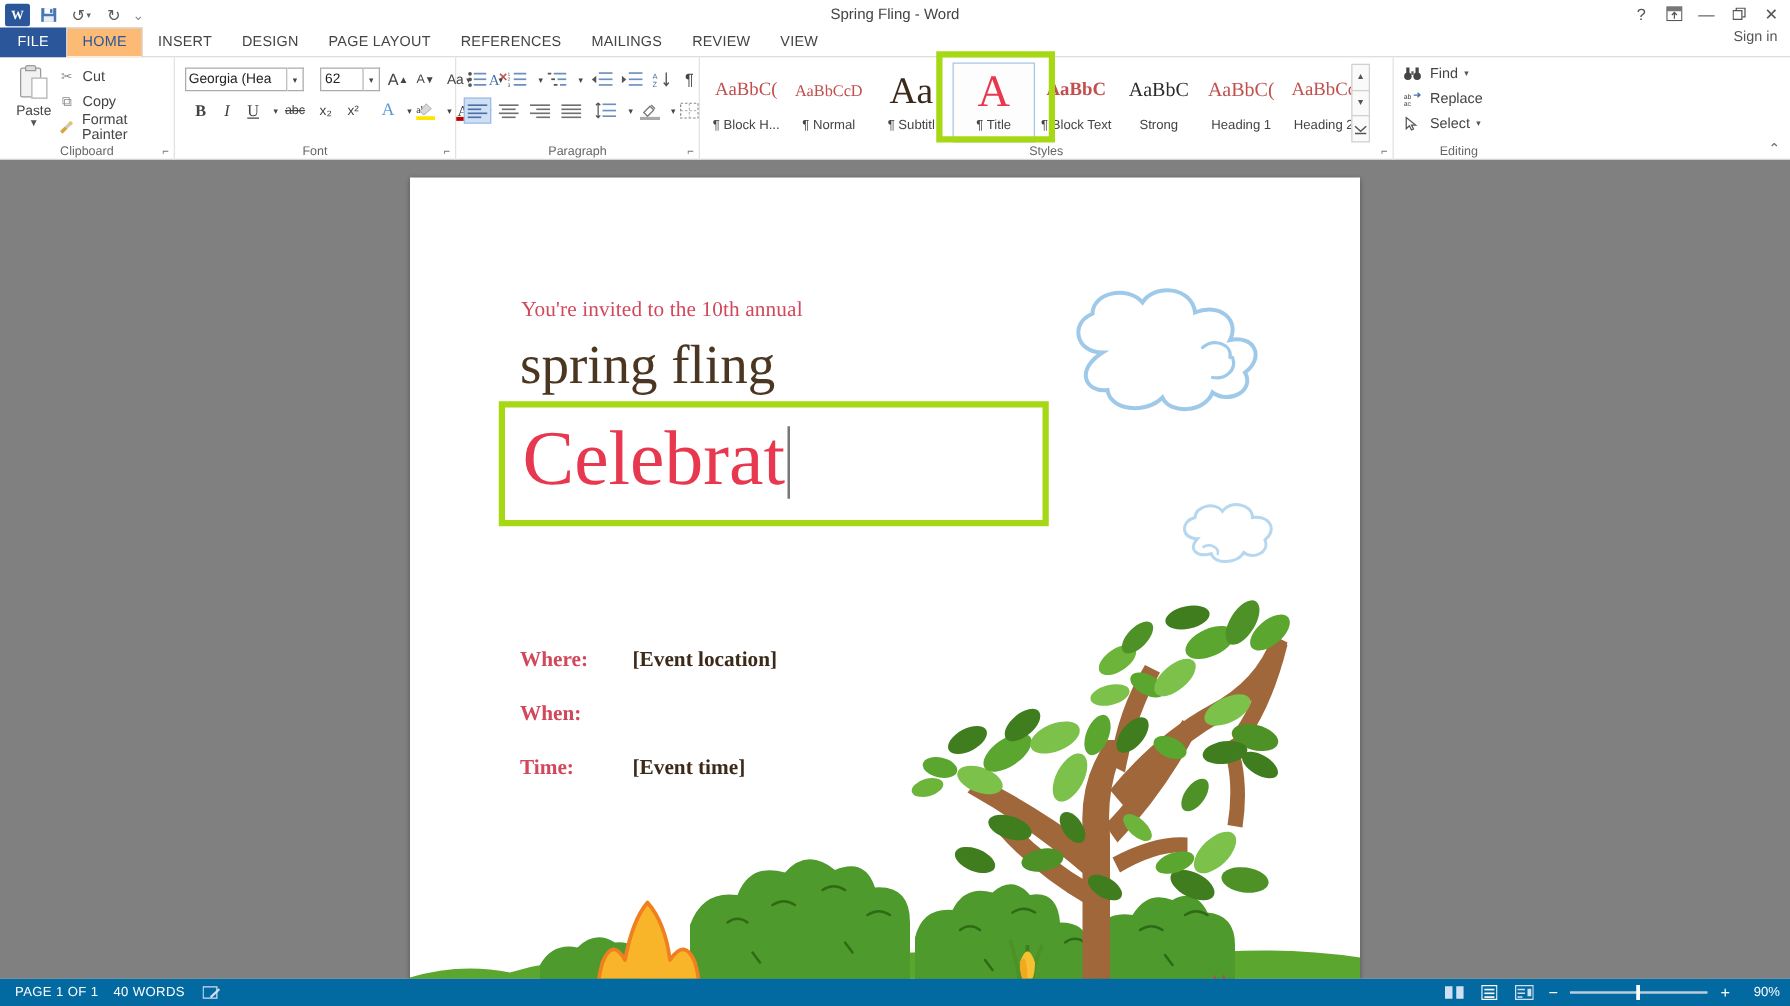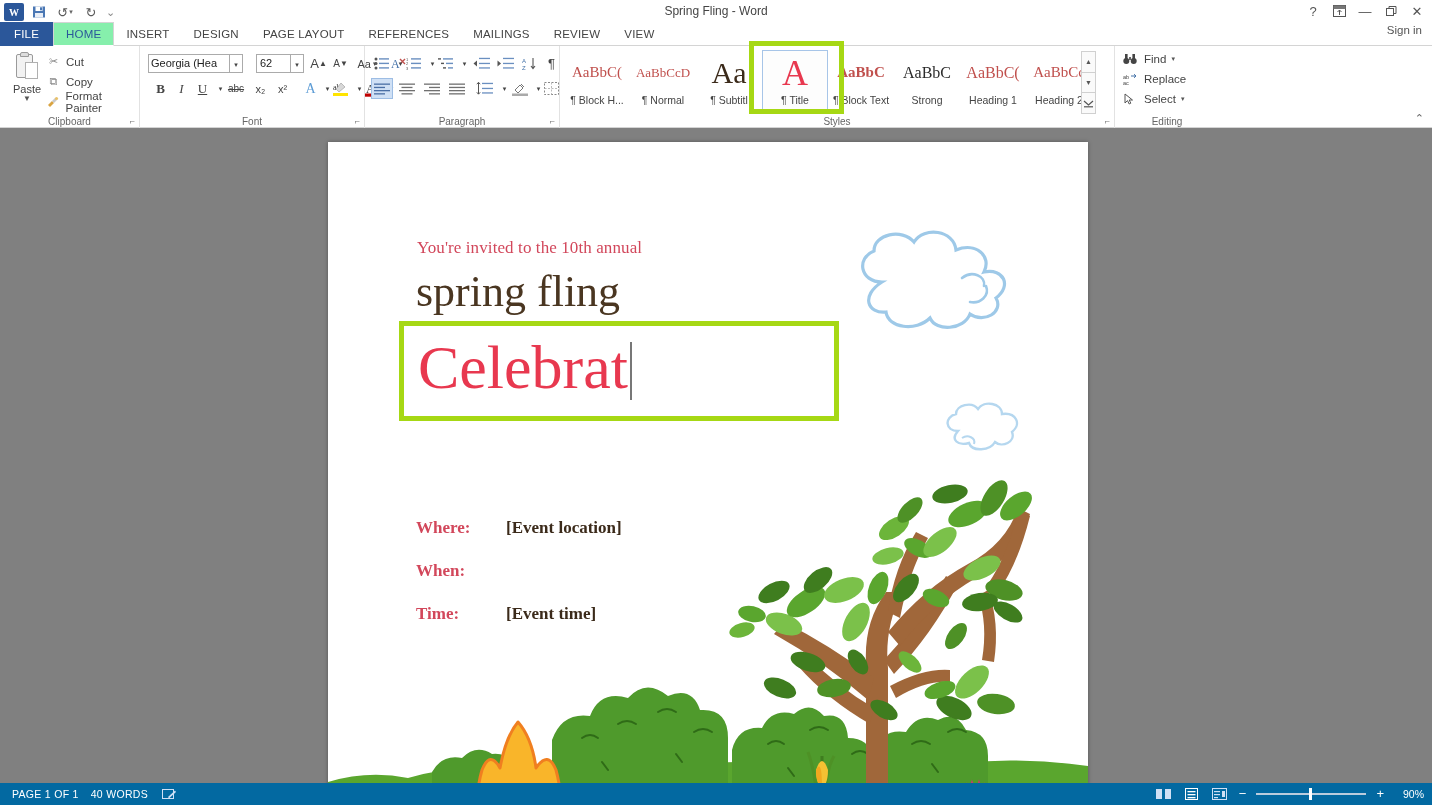--- a/index.html
+++ b/index.html
@@ -56,21 +56,21 @@
   .tab {
     padding: 0 12px; height: 24px; line-height: 24px;
     font-size: 11.5px; color: #444; letter-spacing: .2px;
     white-space: nowrap;
   }
   .tab.file {
     background: #2b579a; color: #fff; font-weight: normal;
     padding: 0 14px;
   }
   .tab.active {
-    background: #86efac; border: 1px solid #d4d4d4; border-bottom: 1px solid #fff;
+    background: #fdba74; border: 1px solid #d4d4d4; border-bottom: 1px solid #fff;
     line-height: 22px; color: #2b579a; position: relative; z-index: 2;
   }
   .signin {
     position: absolute; right: 10px; top: 2px;
     font-size: 11.5px; color: #555;
   }
 
   
   .ribbon {
     position: absolute; top: 46px; left: 0; width: 1432px; height: 82px;

